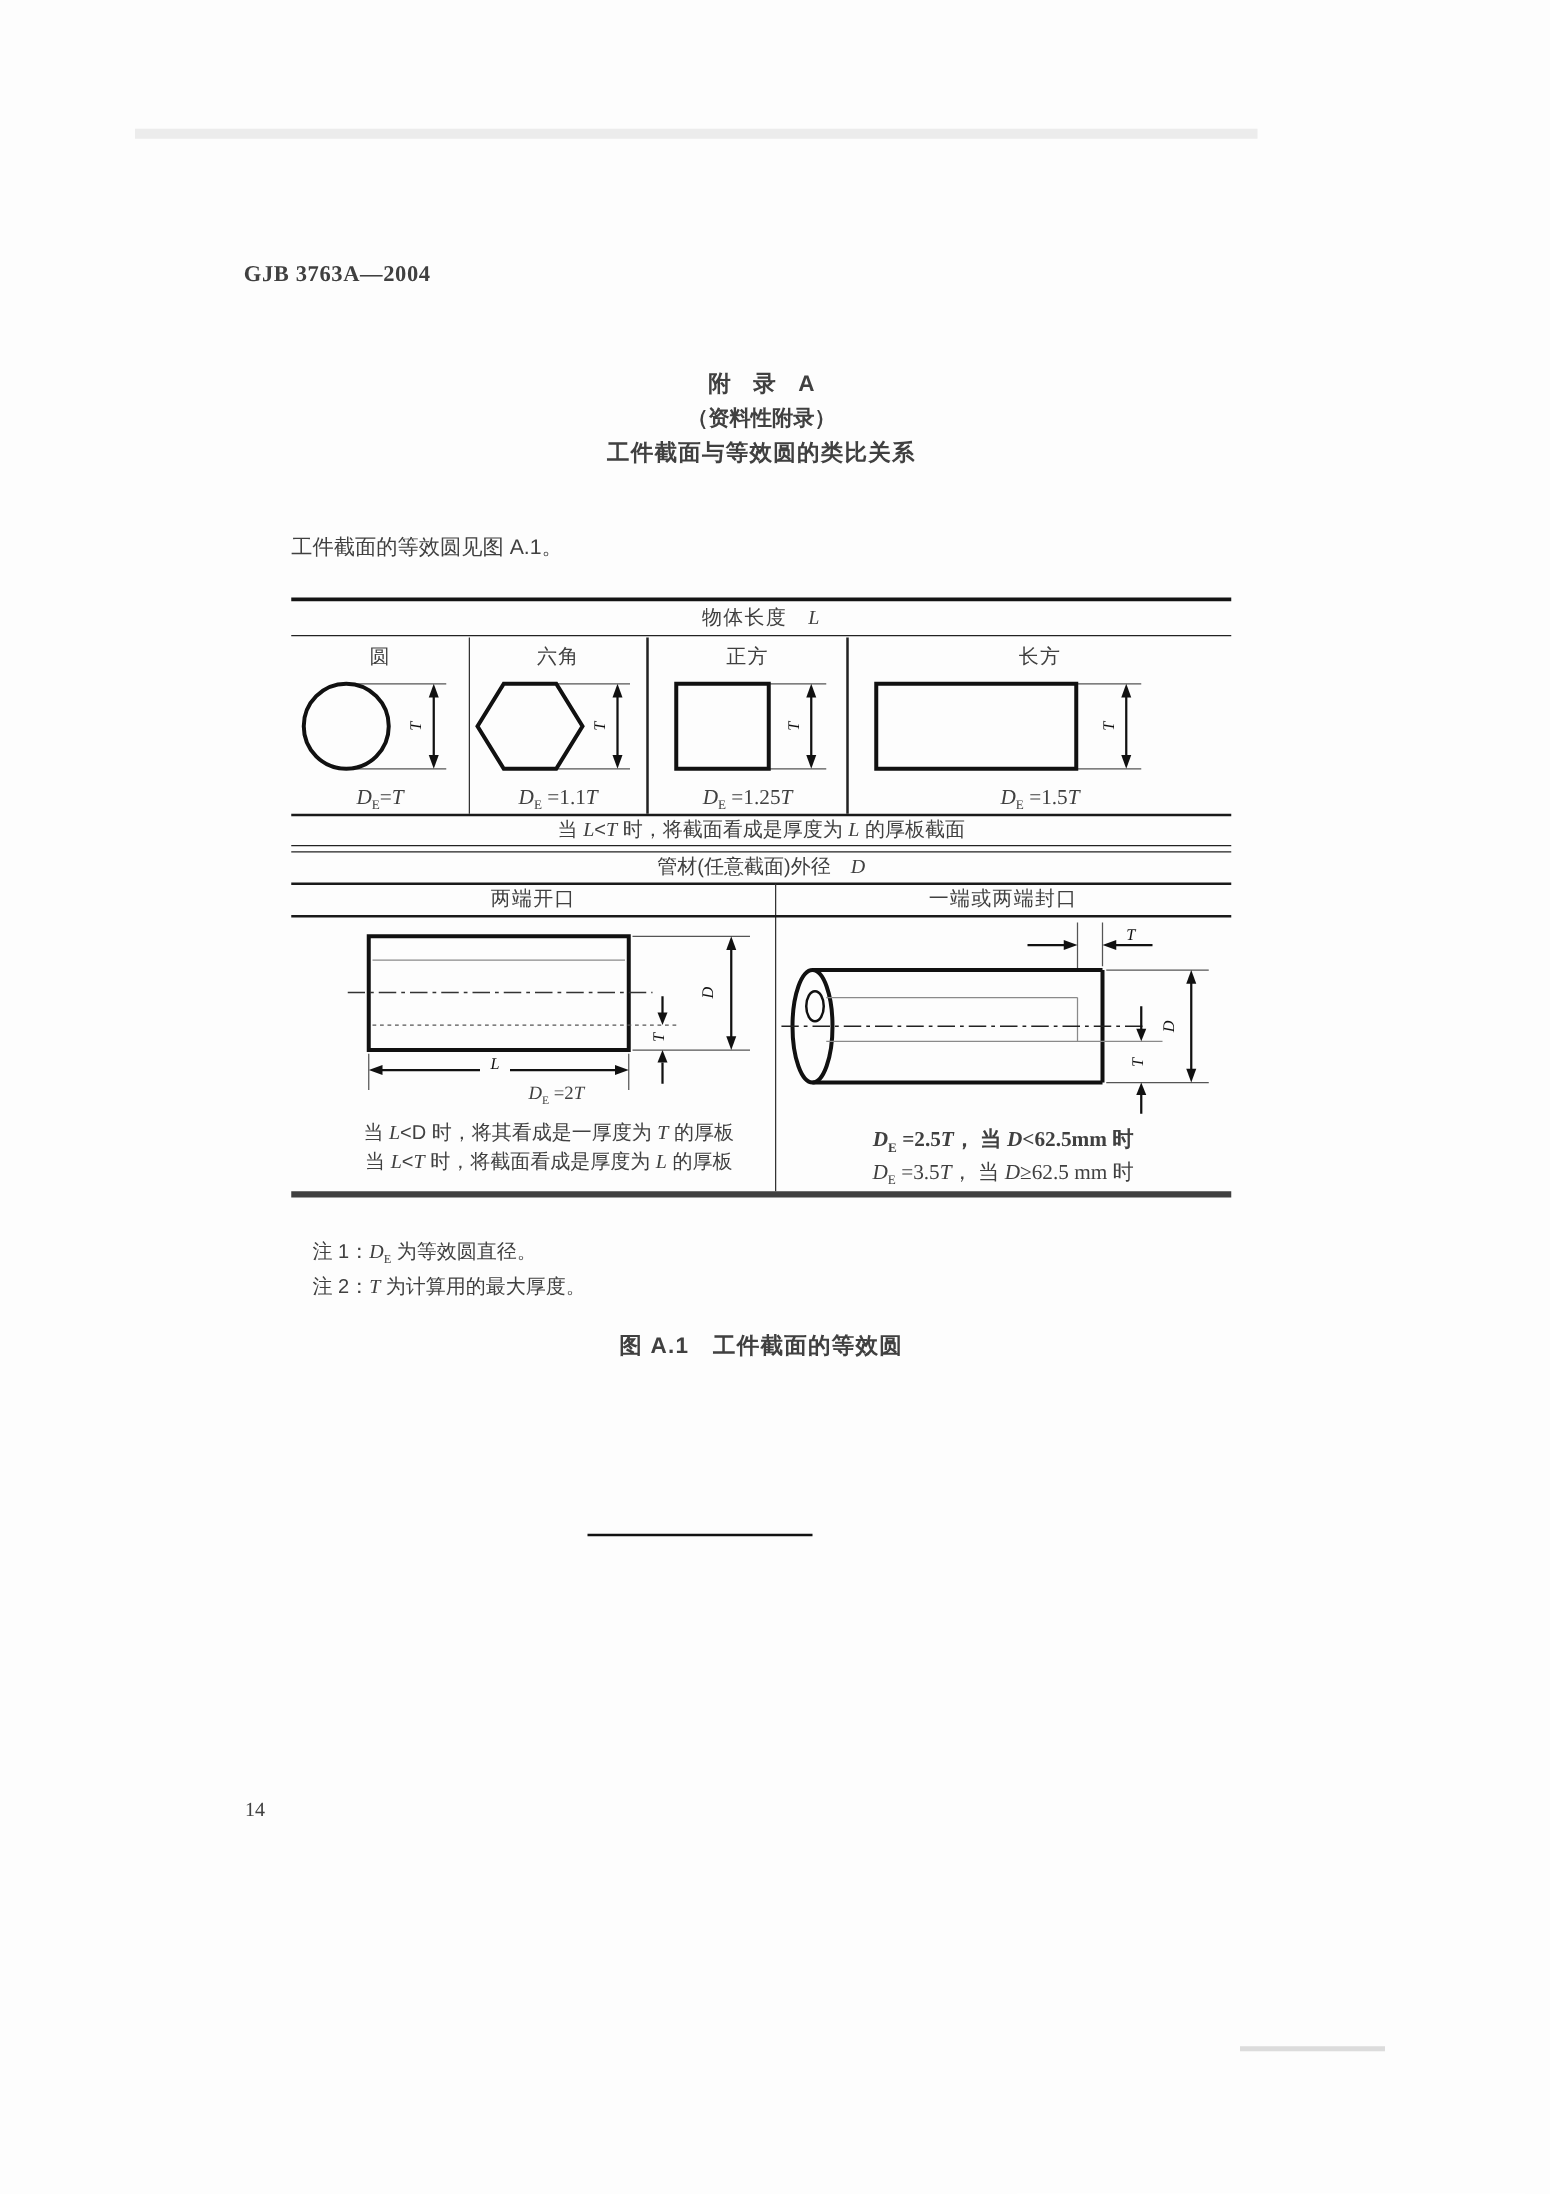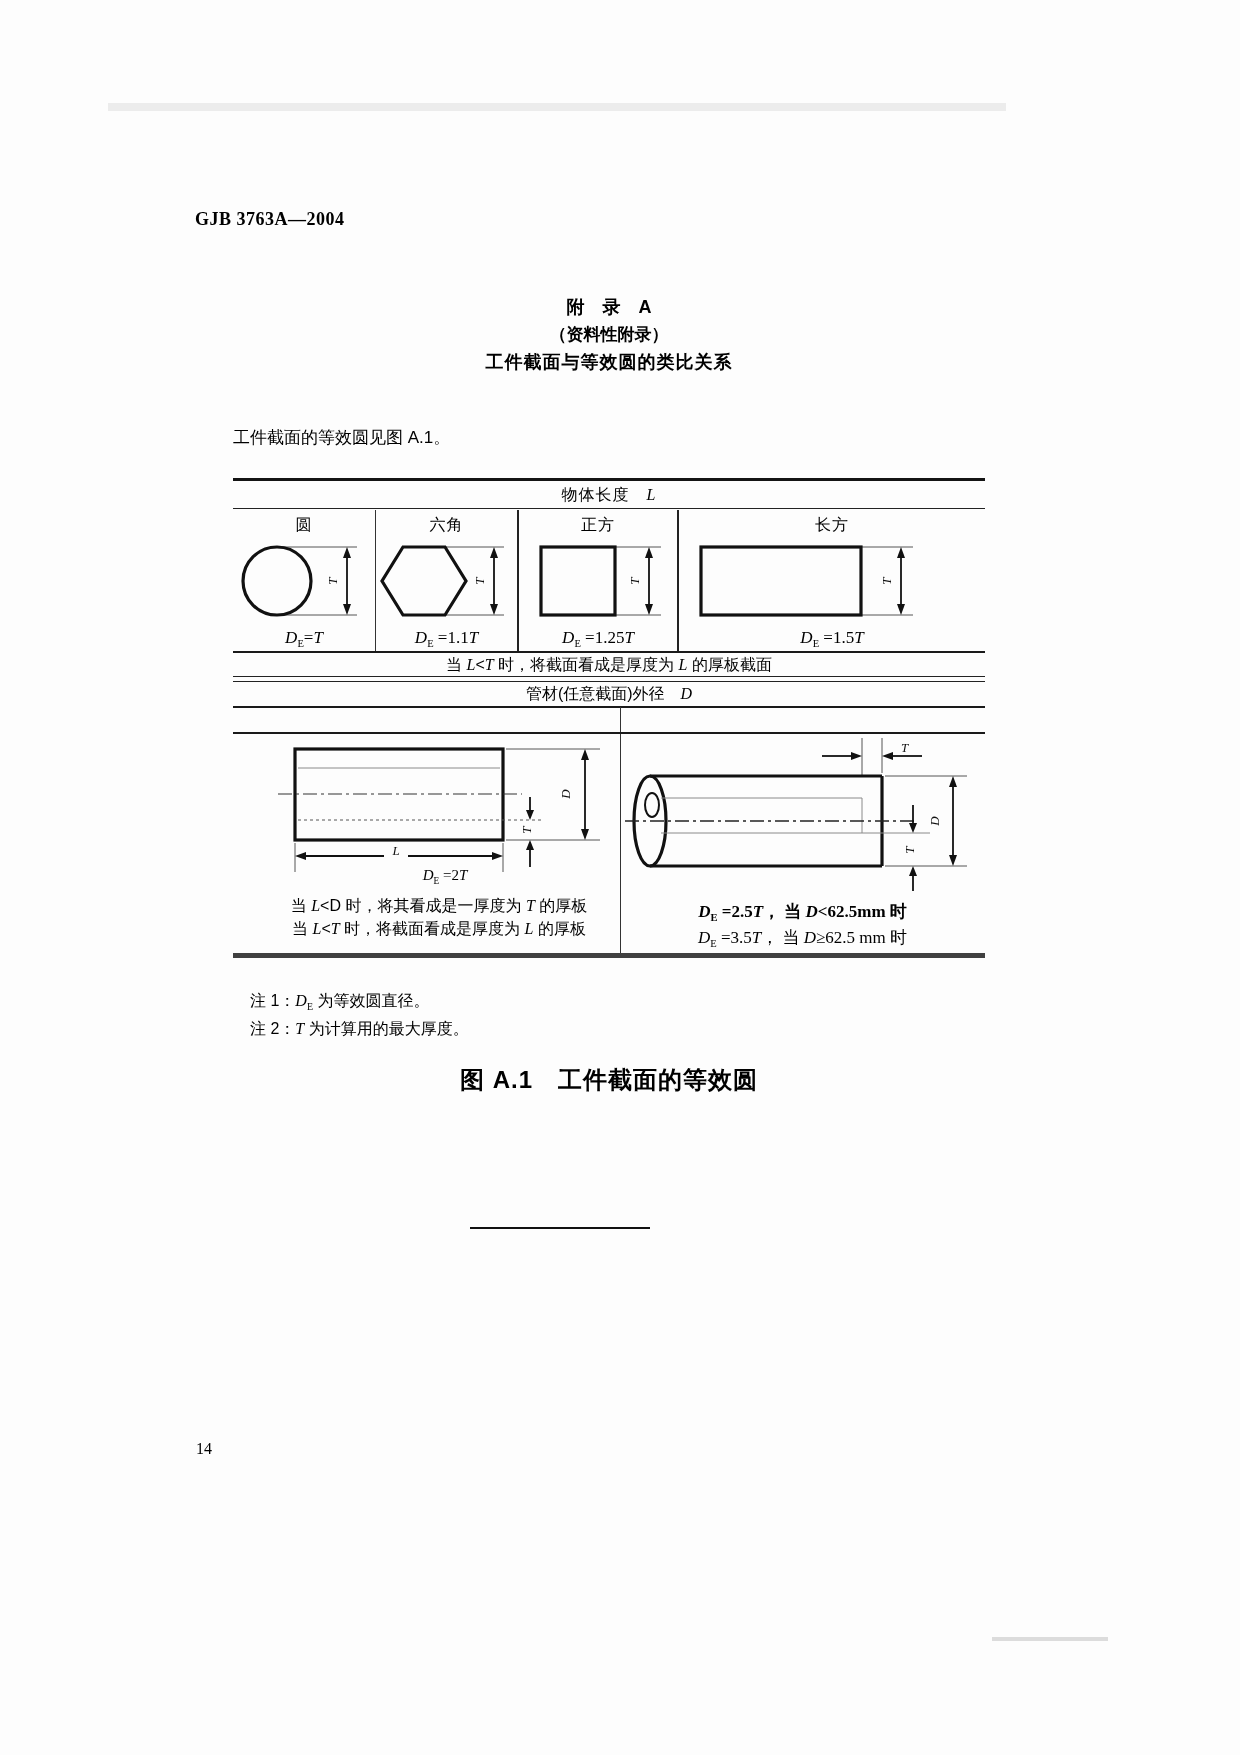--- a/index.html
+++ b/index.html
@@ -1,19 +1,19 @@
 <!DOCTYPE html>
 <html><head>
 <meta charset="utf-8">
 <style>
   * { margin:0; padding:0; box-sizing:border-box; }
   html,body { background:#ffffff; }
   .page {
     position:relative; width:1240px; height:1755px;
-    background:#fdfdfd; color:#000000;
+    background:#fdfdfd; color:#404040;
     font-family:"Liberation Sans", sans-serif;
     overflow:hidden;
   }
   .abs { position:absolute; }
   i { font-family:"Liberation Serif", serif; font-style:italic; }
   sub { font-family:"Liberation Serif", serif; font-style:normal; font-size:0.62em; line-height:0; }
 
   .artifact-top { left:108px; top:103px; width:898px; height:8px; background:#ececec; }
   .artifact-bottom { left:992px; top:1637px; width:116px; height:4px; background:#dcdcdc; }
 
@@ -62,21 +62,21 @@
   .open-note-1 { left:25px; width:362px; top:415px; text-align:center; font-size:16px; }
   .open-note-2 { left:25px; width:362px; top:438px; text-align:center; font-size:16px; }
   .sealed-formula-1 { left:392px; width:355px; top:419px; text-align:center;
                       font-family:"Liberation Serif", serif; font-size:17px;font-weight:bold; }
   .sealed-formula-2 { left:392px; width:355px; top:445px; text-align:center;
                       font-family:"Liberation Serif", serif; font-size:17px; }
 
   
   .note-1 { left:250px; top:991px; font-size:16px; }
   .note-2 { left:250px; top:1019px; font-size:16px; }
-  .fig-caption { left:233px; width:752px; top:1064px; text-align:center; font-weight:bold; font-size:24px; letter-spacing:1px; }
+  .fig-caption { left:233px; width:752px; top:1064px; text-align:center; font-weight:bold; font-size:18px; letter-spacing:1px; }
   .end-line { left:470px; top:1227px; width:180px; height:2px; background:#111; }
   .page-number { left:196px; top:1440px; font-family:Liberation Serif, serif; font-size:16px; }
 
   svg text { font-family:"Liberation Serif", serif; font-style:italic; font-size:13px; fill:#111; }
   .thick { stroke:#111; stroke-width:3.2; fill:none; }
   .thin  { stroke:#555; stroke-width:1; fill:none; }
   .dimln { stroke:#111; stroke-width:1.8; fill:none; }
   .ah    { fill:#111; stroke:none; }
 </style>
 </head>
@@ -159,20 +159,24 @@
 
     <div class="t-line-b"></div>
 
     <div class="t-row-c">当 <i>L</i>&lt;<i>T</i> 时，将截面看成是厚度为 <i>L</i> 的厚板截面</div>
     <div class="t-dline"></div>
     <div class="t-row-d">管材(任意截面)外径　<i>D</i></div>
     <div class="t-line-d"></div>
 
     <div class="t-vmid"></div>
 
+    <div class="t-row-e">
+      <div class="pipe-h-left">两端开口</div>
+      <div class="pipe-h-right">一端或两端封口</div>
+    </div>
     <div class="t-line-e"></div>
 
     <svg class="abs tube-open-svg" width="330" height="140" viewBox="0 0 330 140">
       <rect class="thick" x="17" y="10" width="208" height="91"></rect>
       <line x1="20" y1="29" x2="222" y2="29" stroke="#8a8a8a" stroke-width="1"></line>
       <line x1="0" y1="55" x2="244" y2="55" stroke="#333" stroke-width="1.2" stroke-dasharray="14 4 3 4"></line>
       <line x1="20" y1="81" x2="266" y2="81" stroke="#555" stroke-width="1" stroke-dasharray="3 3"></line>
       <line class="thin" x1="228" y1="10" x2="322" y2="10"></line>
       <line class="thin" x1="228" y1="101" x2="322" y2="101"></line>
       <line class="dimln" x1="307" y1="18" x2="307" y2="93"></line>

